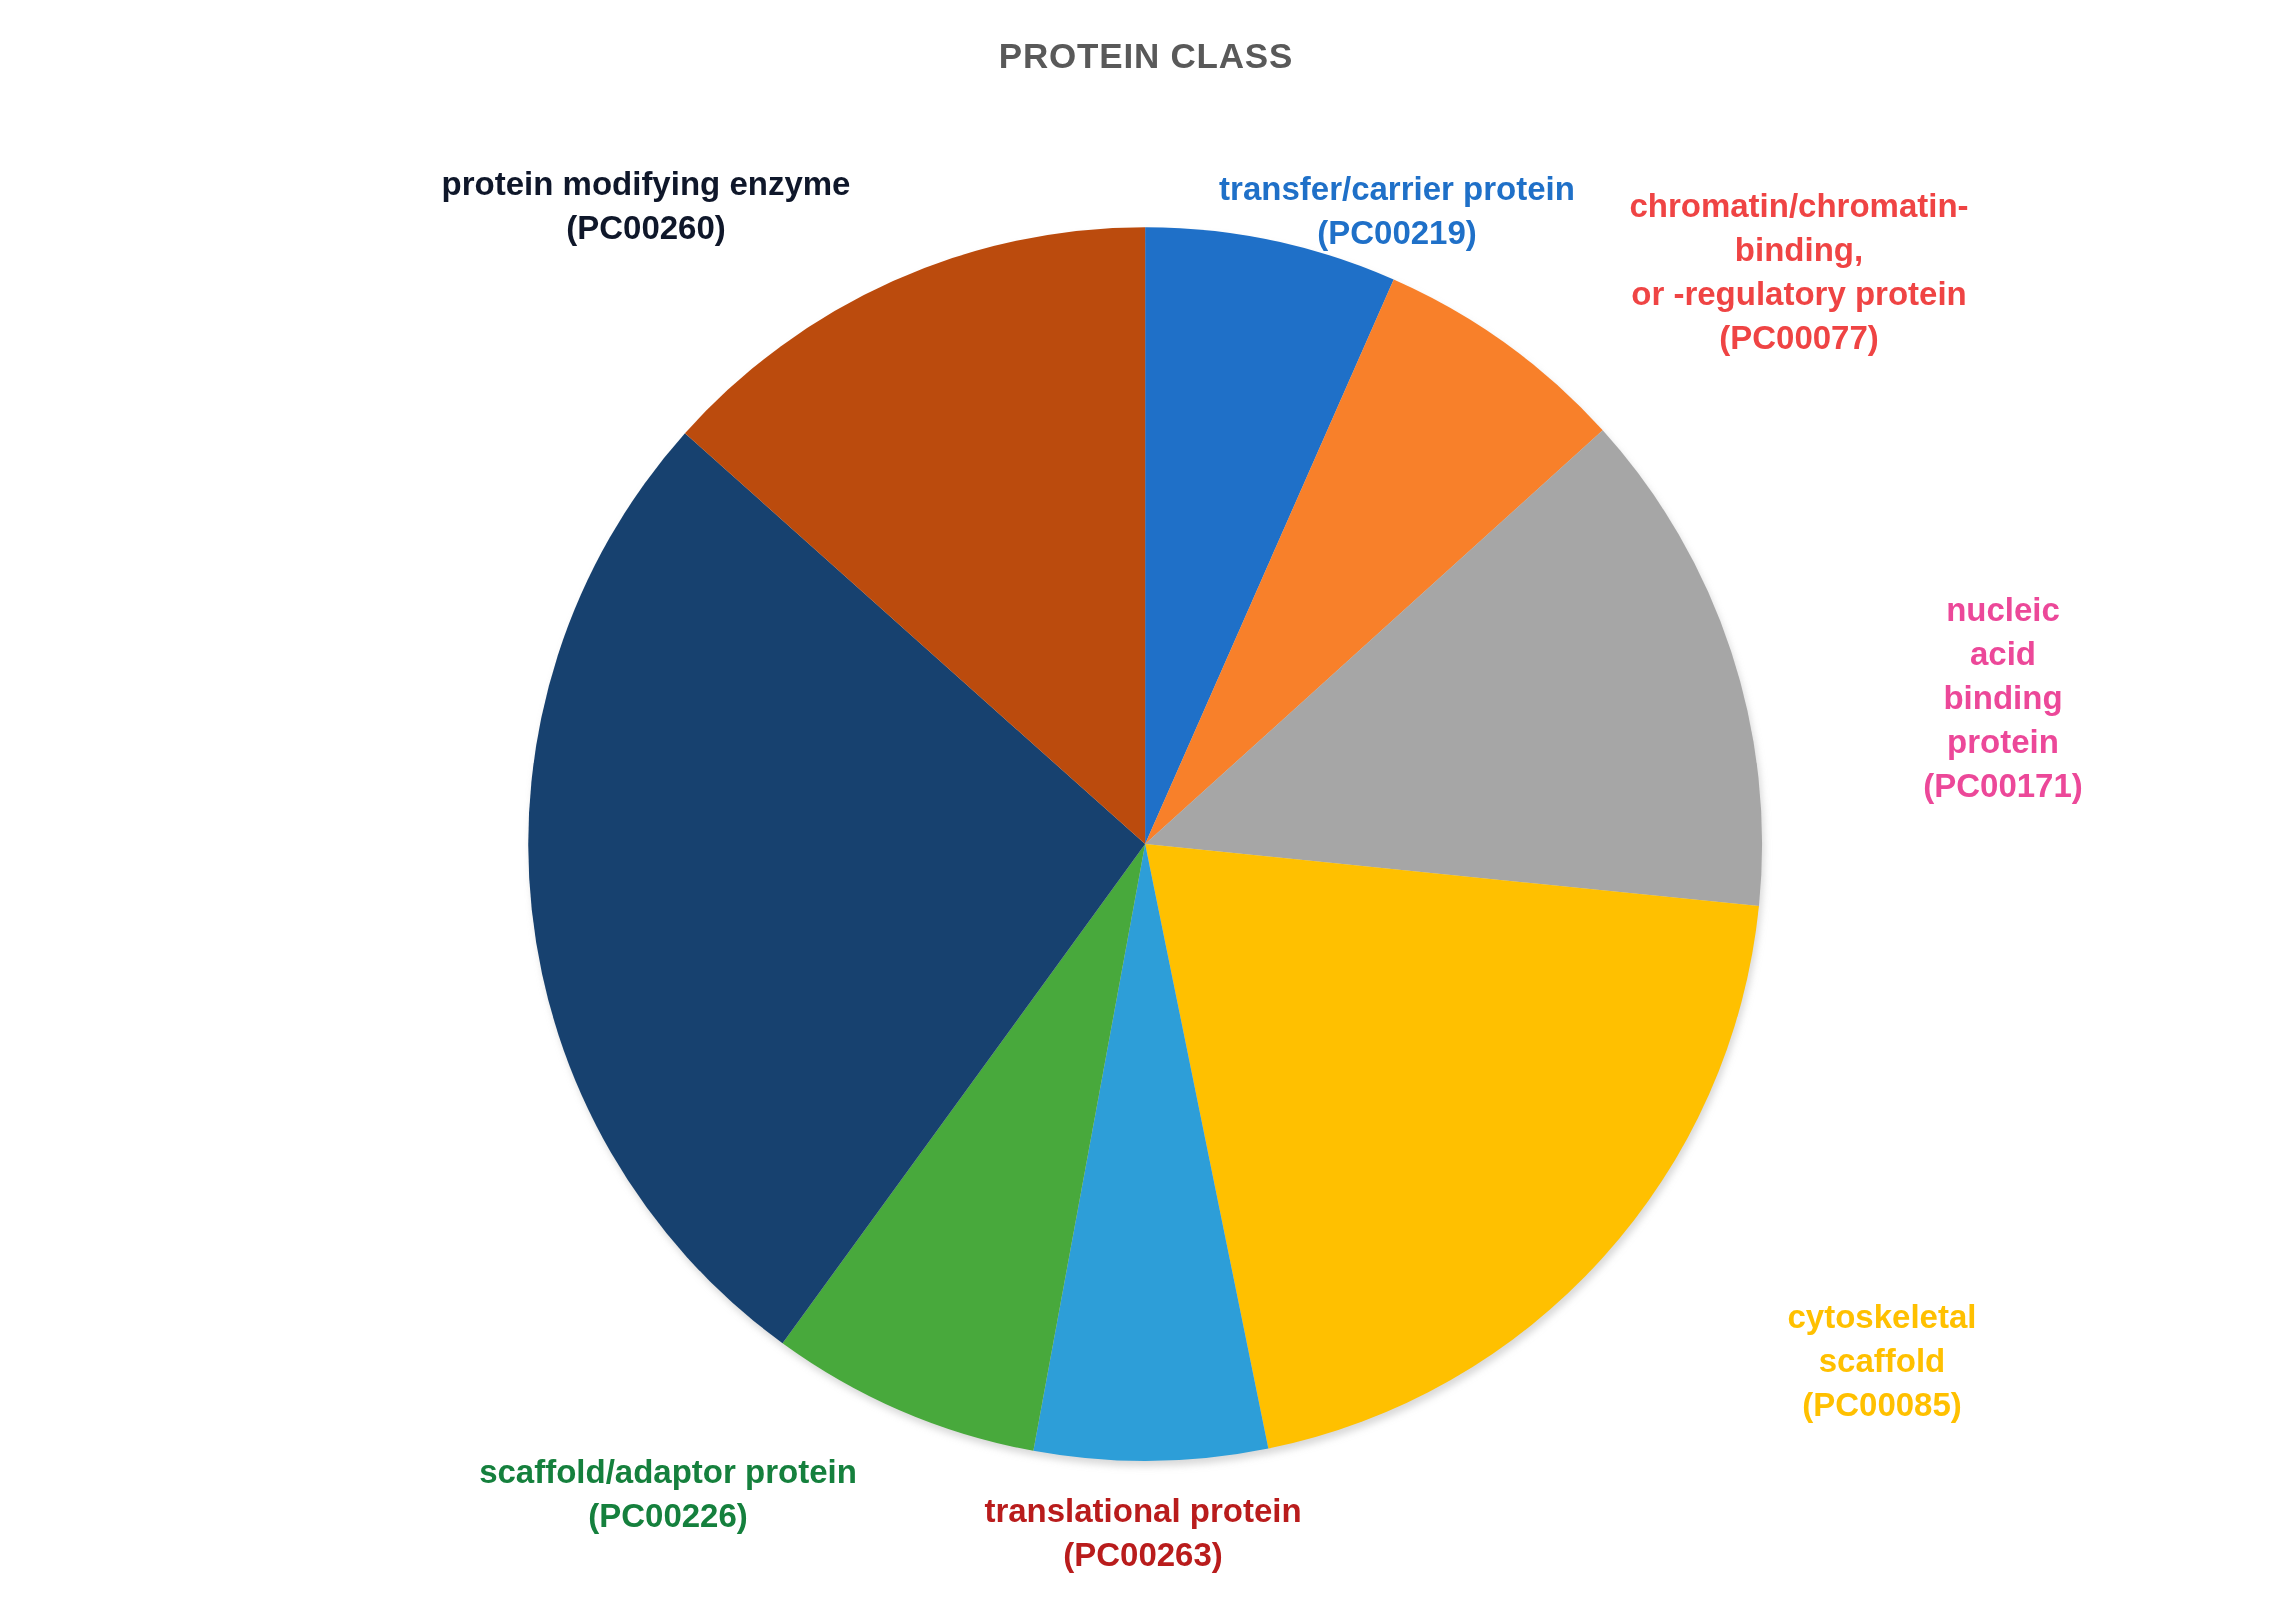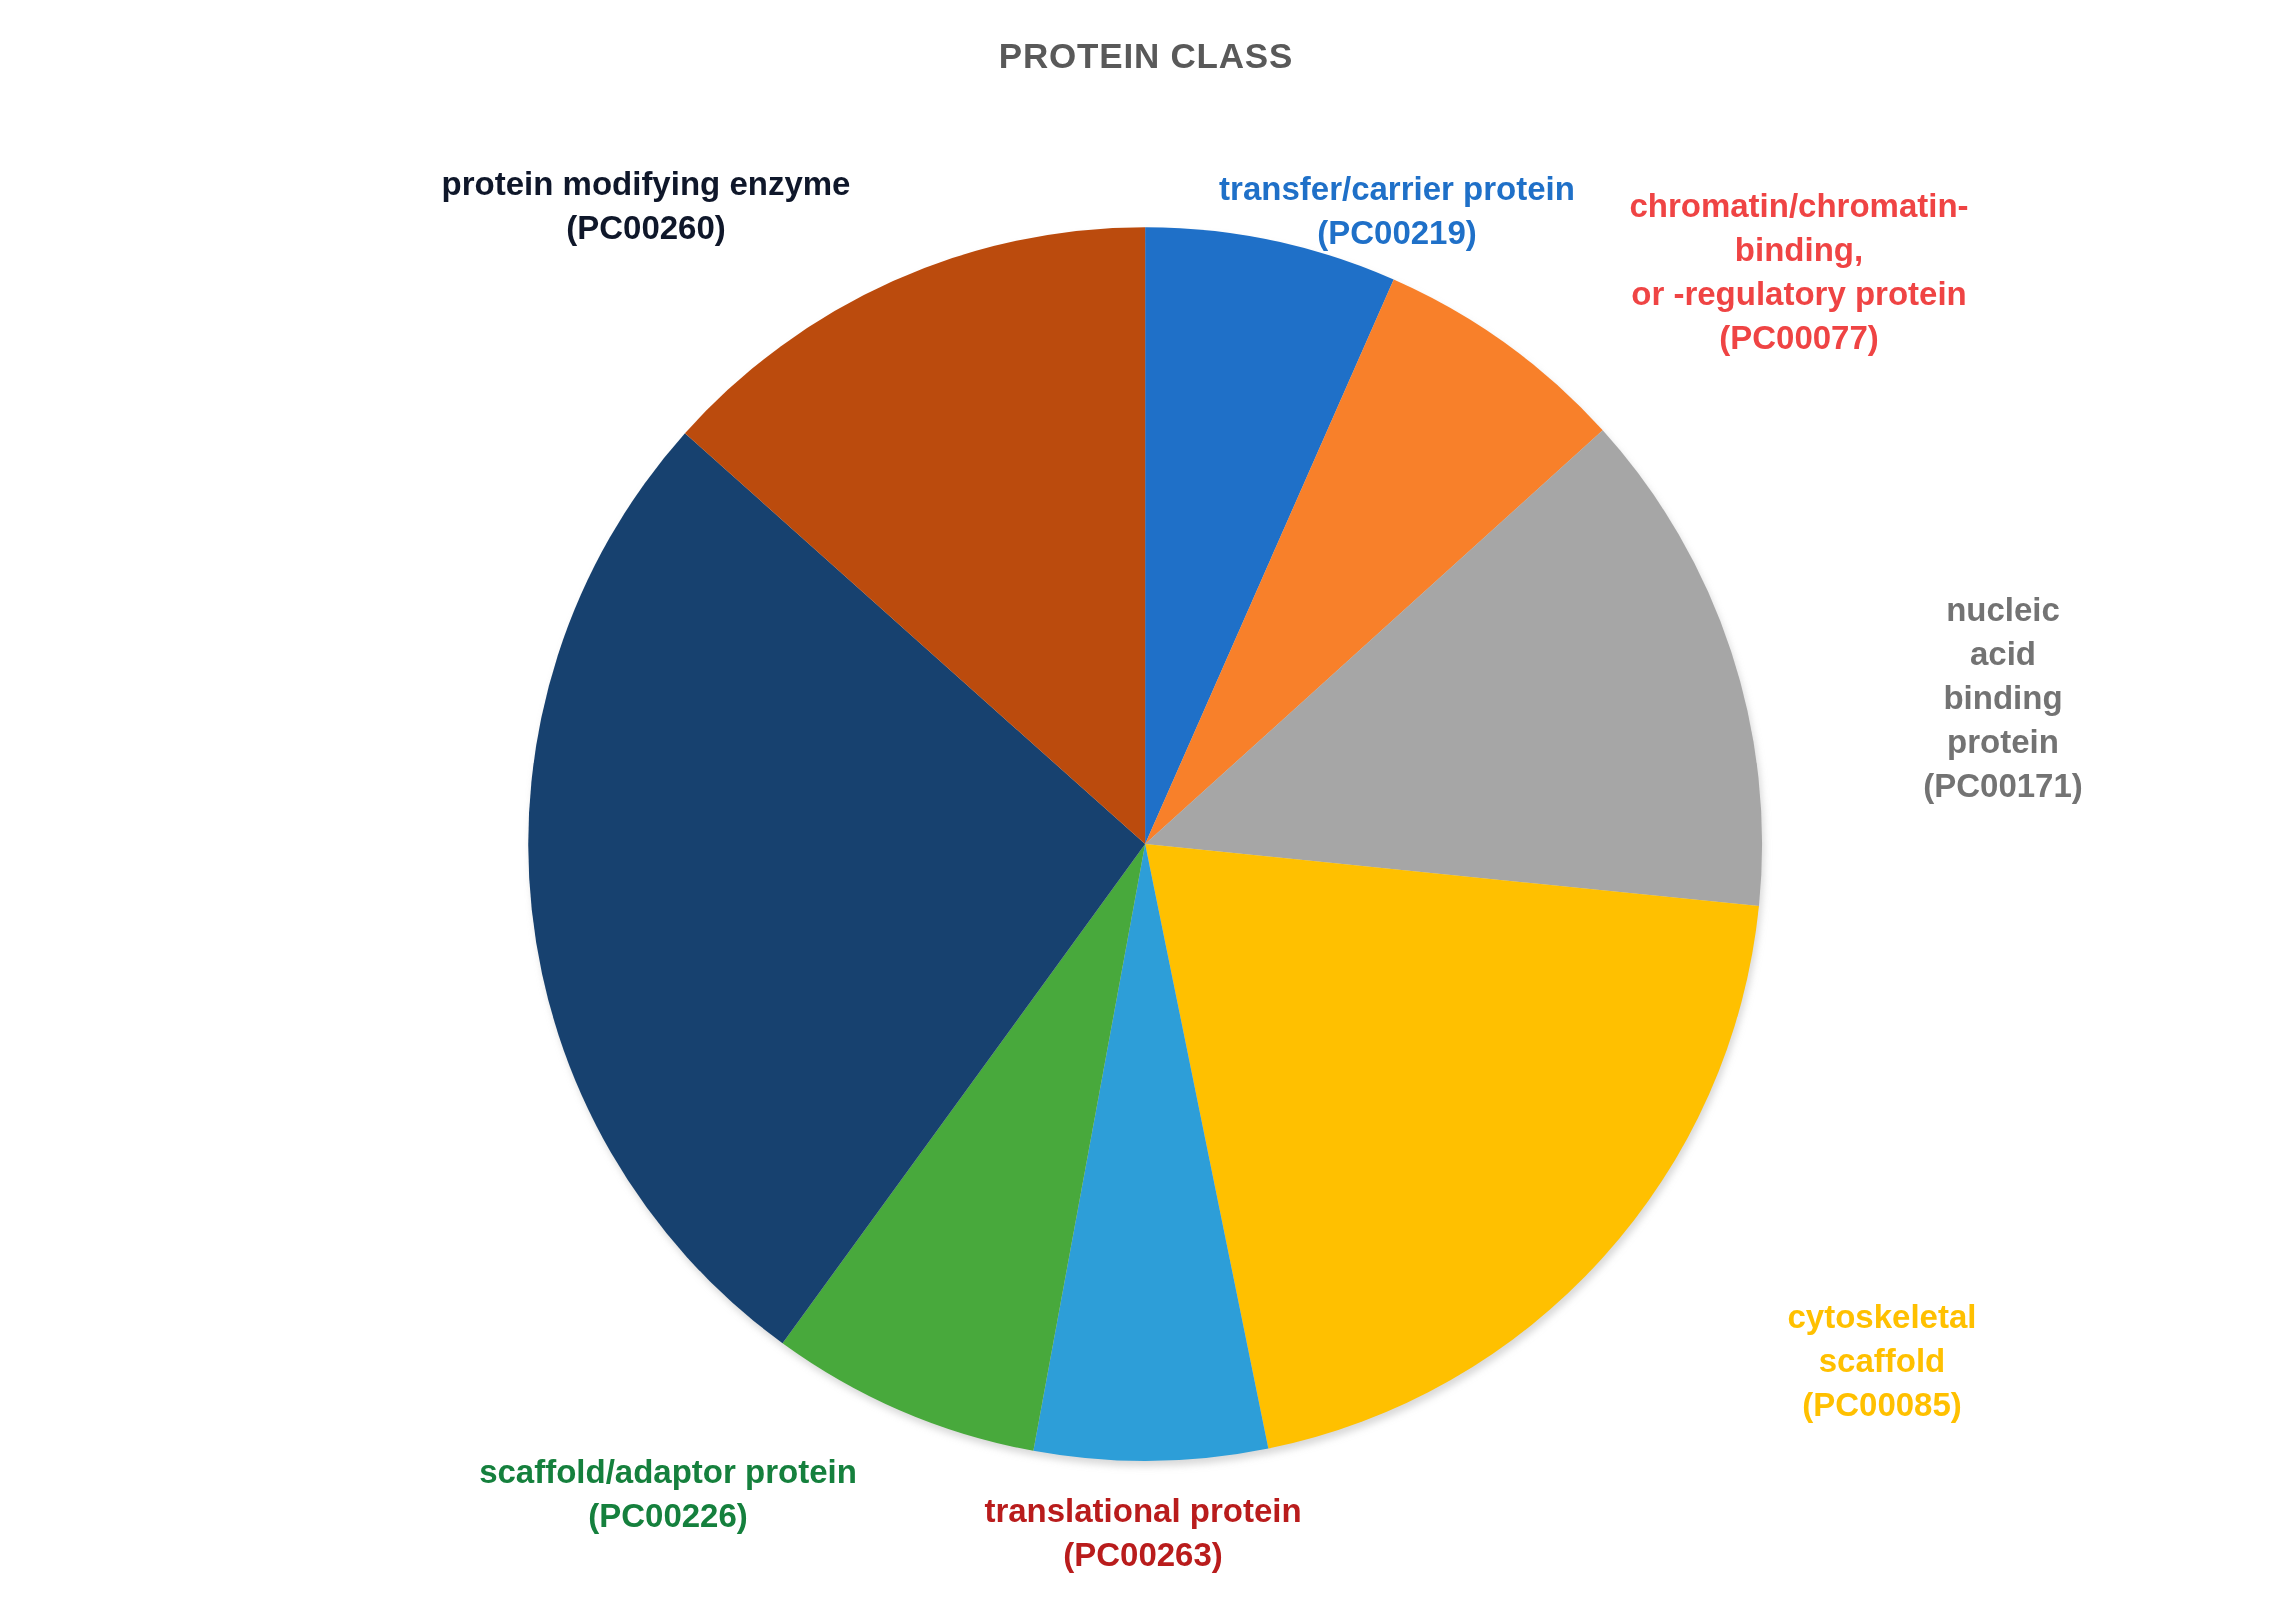--- a/index.html
+++ b/index.html
@@ -63,21 +63,21 @@
       </g>
   </svg>
 
   <div class="slice-label" style="left: 1397px; top: 119px; color: rgb(31, 112, 200); margin-top: 48px;">transfer/carrier protein
 (PC00219)</div>
 
   <div class="slice-label" style="left: 1799px; top: 184px; color: #ef4444;">chromatin/chromatin-binding,
 or -regulatory protein
 (PC00077)</div>
 
-  <div class="slice-label" style="left: 2003px; top: 588px; color: #737373;">nucleic acid binding protein
+  <div class="slice-label" style="left: 2003px; top: 588px; color: #ec4899;">nucleic acid binding protein
 (PC00171)</div>
 
   <div class="slice-label" style="left: 1882px; top: 1295px; color: rgb(255, 192, 0);">cytoskeletal scaffold (PC00085)</div>
 
   <div class="slice-label" style="left: 1143px; top: 1489px; color: #b91c1c;">translational protein
 (PC00263)</div>
 
   <div class="slice-label" style="left: 668px; top: 1450px; color: #15803d;">scaffold/adaptor protein
 (PC00226)</div>
 

